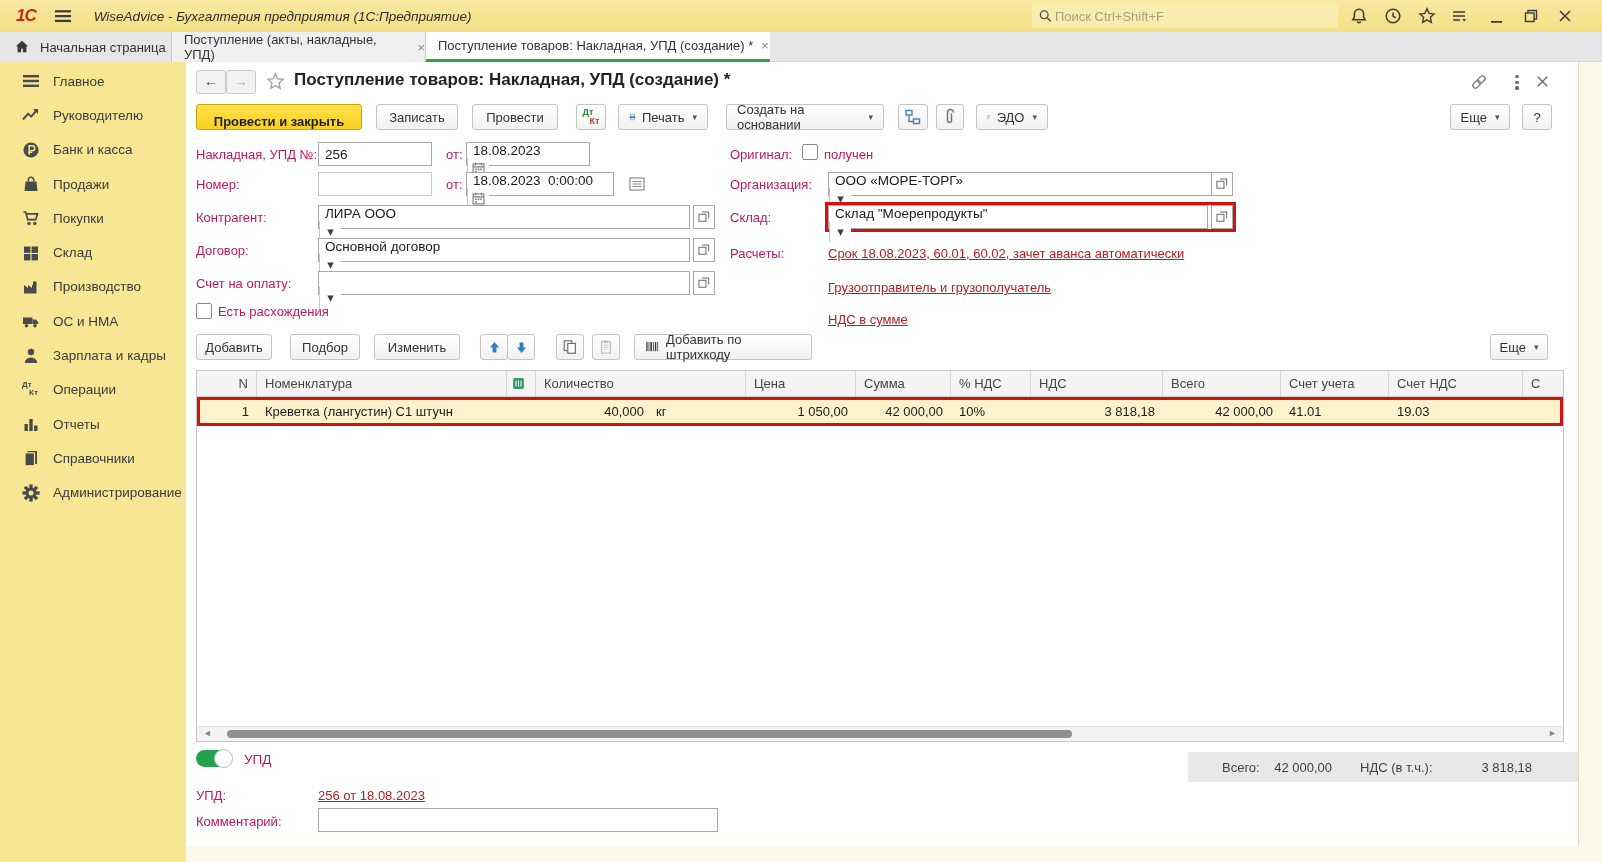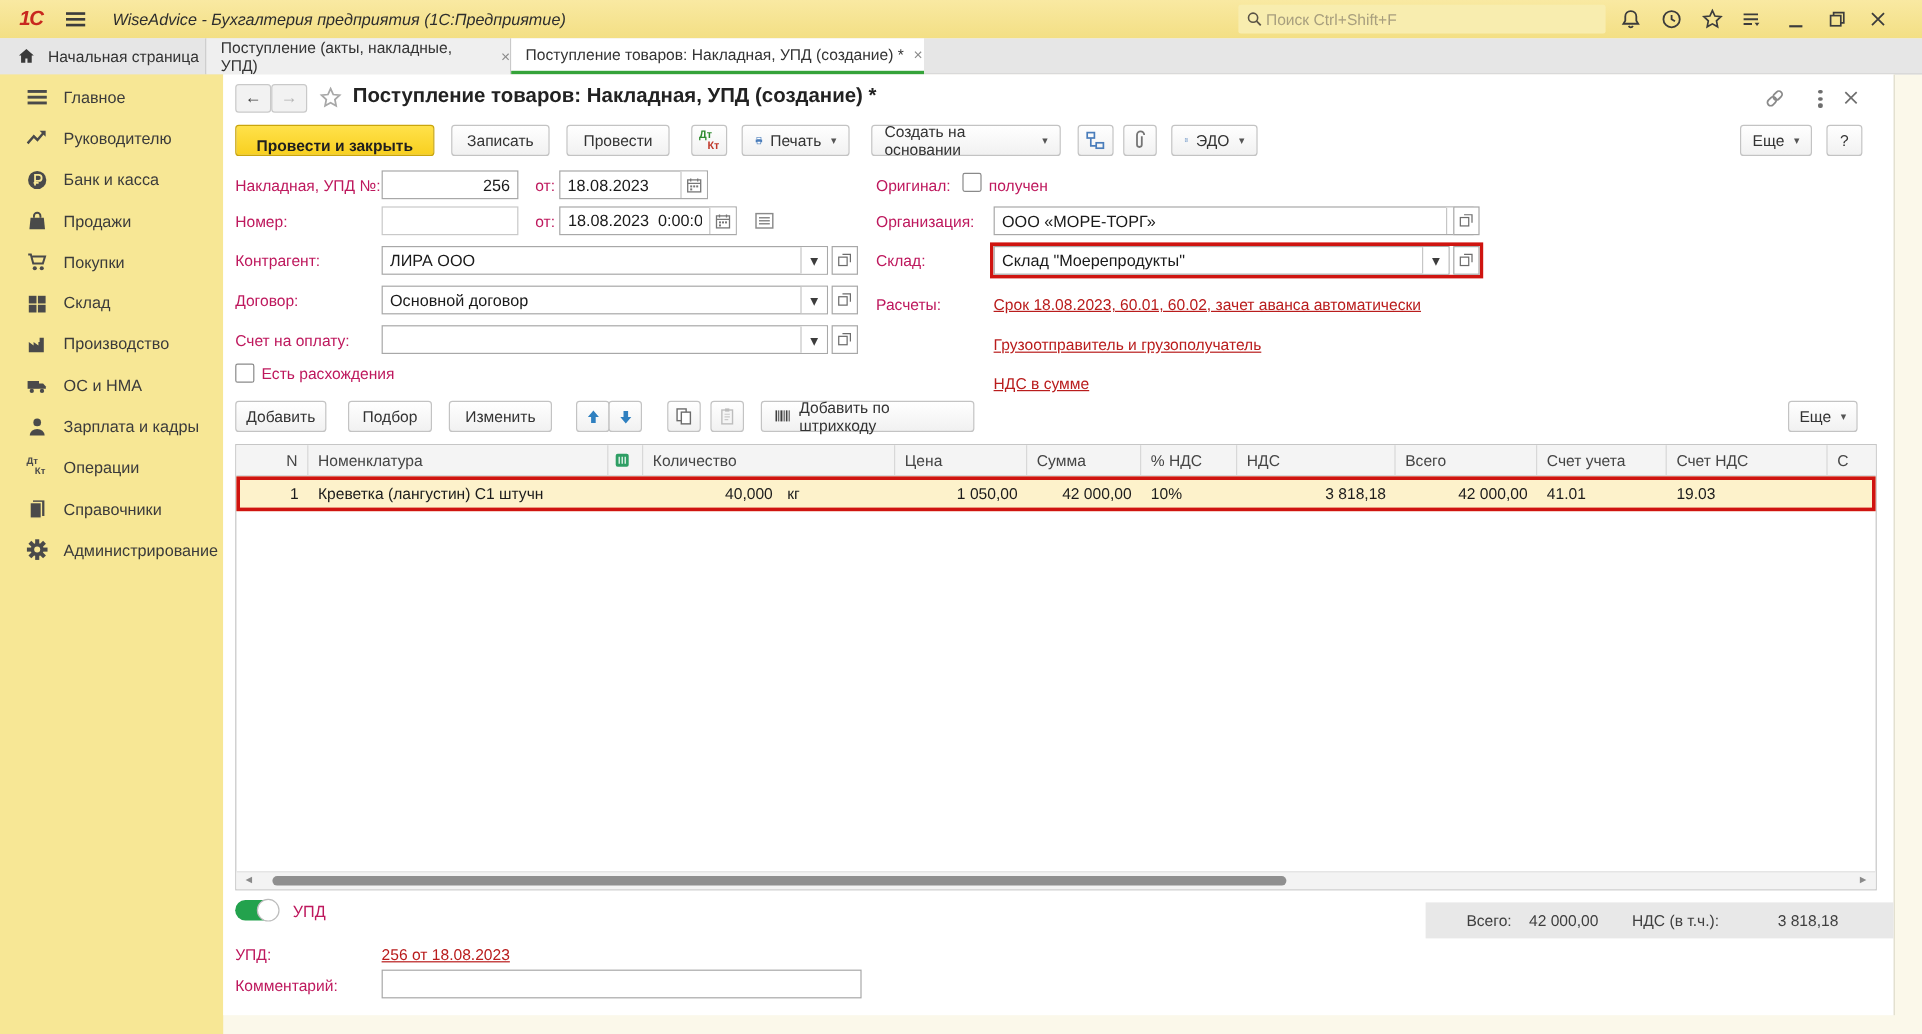--- a/index.html
+++ b/index.html
@@ -56,22 +56,22 @@
     font-family:"Liberation Sans",sans-serif;gap:6px;}
   .btn-primary{background:linear-gradient(#ffe14a,#f8d020);border-color:#c9a50c;font-weight:bold;color:#1f1f1f;align-items:flex-end;}
   .caret{font-size:9px;color:#555;margin-left:2px;}
   .dtkt-b{font-size:9px;font-weight:bold;line-height:9px;}
   .dtkt-b .dt{color:#2e8b2e;display:block;}
   .dtkt-b .kt{color:#c0392b;display:block;margin-left:7px;}
 
   
   .flabel{position:absolute;font-size:13px;color:#be185d;}
   .finput{position:absolute;height:24px;border:1px solid #a8a8a8;box-sizing:border-box;font-size:13.5px;color:#1a1a1a;
-    padding:0 6px;font-family:"Liberation Sans",sans-serif;background:#fff;outline:none;text-align:right;}
-  .fwrap{position:absolute;height:24px;border:1px solid #a8a8a8;box-sizing:border-box;display:flex;background:#fff;}
+    padding:0 6px;font-family:"Liberation Sans",sans-serif;background:#fff;outline:none;}
+  .fwrap{position:absolute;height:24px;border:1px solid #a8a8a8;box-sizing:border-box;display:flex;background:#fff;flex-direction:column;}
   .fwrap input{flex:1;border:none;outline:none;font-size:13.5px;color:#1a1a1a;padding:0 6px;min-width:0;
     font-family:"Liberation Sans",sans-serif;background:transparent;}
   .sqbtn{width:21px;border-left:1px solid #c6c6c6;display:flex;align-items:center;justify-content:center;cursor:pointer;background:#fff;flex:0 0 21px;}
   .openbtn{position:absolute;width:22px;height:24px;border:1px solid #a8a8a8;box-sizing:border-box;background:#fff;display:flex;
     align-items:center;justify-content:center;cursor:pointer;}
   .redbox{outline:3px solid #cf1410;}
   .cb{position:absolute;width:14px;height:14px;border:1px solid #8a8a8a;border-radius:2px;background:#fff;cursor:pointer;}
   .link{position:absolute;font-size:13px;color:#b91c1c;text-decoration:underline;cursor:pointer;}
 
   
@@ -258,20 +258,30 @@
           </svg>
         </span>
       <span>Зарплата и кадры</span>
     </div>
     <div class="side-item">
       <span class="sic dtkt-s">
           <i>Дт</i>
           <i>Кт</i>
         </span>
       <span>Операции</span>
+    </div>
+    <div class="side-item">
+      <span class="sic">
+          <svg width="18" height="18" viewBox="0 0 18 18" fill="#4a4a4a">
+            <rect x="2.5" y="9" width="3.4" height="7"></rect>
+            <rect x="7.3" y="4" width="3.4" height="12"></rect>
+            <rect x="12.1" y="10.5" width="3.4" height="5.5"></rect>
+          </svg>
+        </span>
+      <span>Отчеты</span>
     </div>
     <div class="side-item">
       <span class="sic">
           <svg width="18" height="18" viewBox="0 0 18 18">
             <rect x="5.5" y="2" width="9.5" height="13" fill="#4a4a4a"></rect>
             <rect x="3" y="3.8" width="9.5" height="13" fill="#4a4a4a" stroke="#f7e795" stroke-width="1.2"></rect>
           </svg>
         </span>
       <span>Справочники</span>
     </div>

